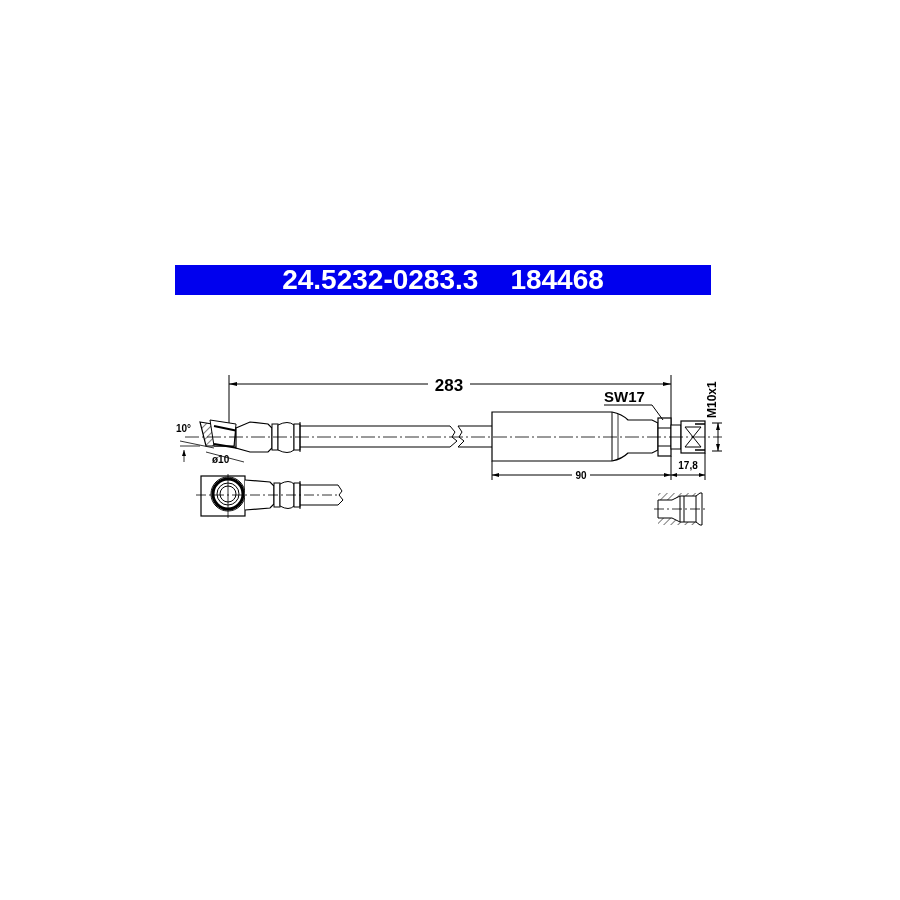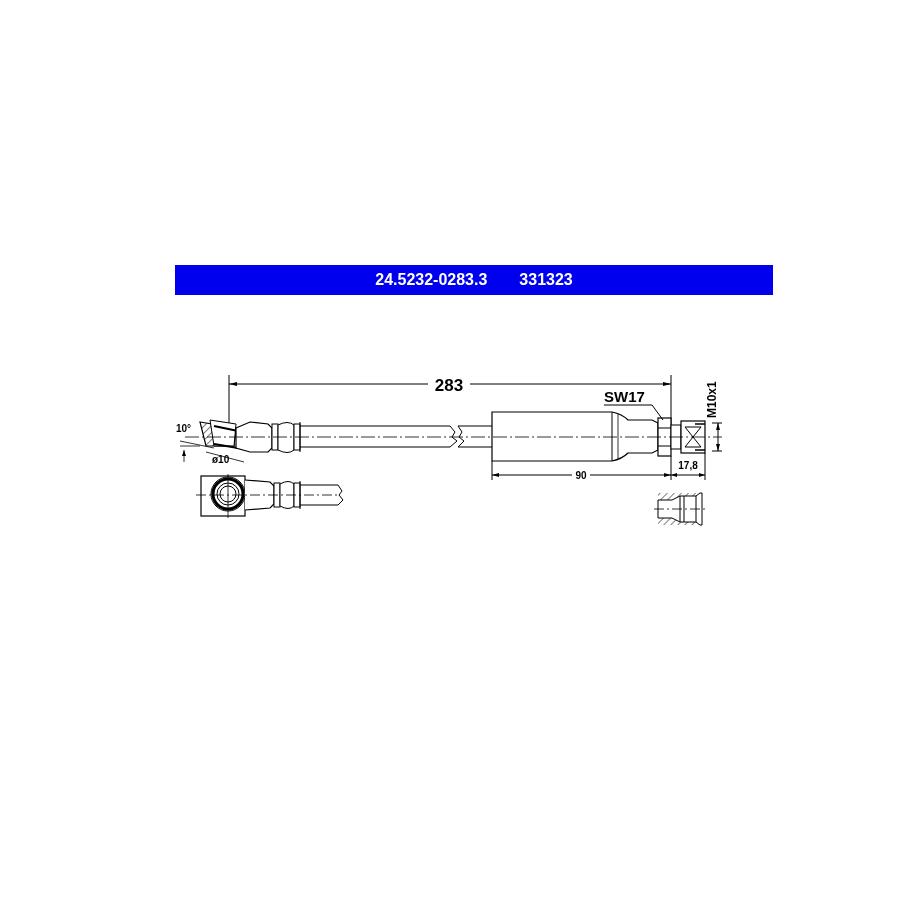--- a/index.html
+++ b/index.html
@@ -1,31 +1,31 @@
 <!DOCTYPE html>
 <html><head>
   <meta charset="utf-8">
   <style>
     html, body { margin: 0; padding: 0; background: #ffffff; }
     body { width: 900px; height: 900px; position: relative; overflow: hidden; font-family: "Liberation Sans", sans-serif; }
     .banner {
-      position: absolute; left: 175px; top: 265px; width: 598px; height: 30px;
+      position: absolute; left: 175px; top: 265px; width: 536px; height: 30px;
       background: #0000ee; color: #ffffff; display: flex; justify-content: center; align-items: center;
-      font-weight: bold; font-size: 16px; letter-spacing: 0px;
+      font-weight: bold; font-size: 28px; letter-spacing: 0px;
     }
     .banner span { margin: 0 16px; }
     svg { position: absolute; left: 0; top: 0; }
     .dim { font-family: "Liberation Sans", sans-serif; font-weight: bold; fill: #000; }
   </style>
 </head>
 <body>
 
 <div class="banner">
   <span>24.5232-0283.3</span>
-  <span>331323</span>
+  <span>184468</span>
 </div>
 
 <svg width="900" height="900" viewBox="0 0 900 900">
   <defs>
     <pattern id="hatch" width="5" height="5" patternUnits="userSpaceOnUse" patternTransform="rotate(45)">
       <line x1="0" y1="0" x2="0" y2="5" stroke="#000" stroke-width="1"></line>
     </pattern>
   </defs>
 
   <g>

